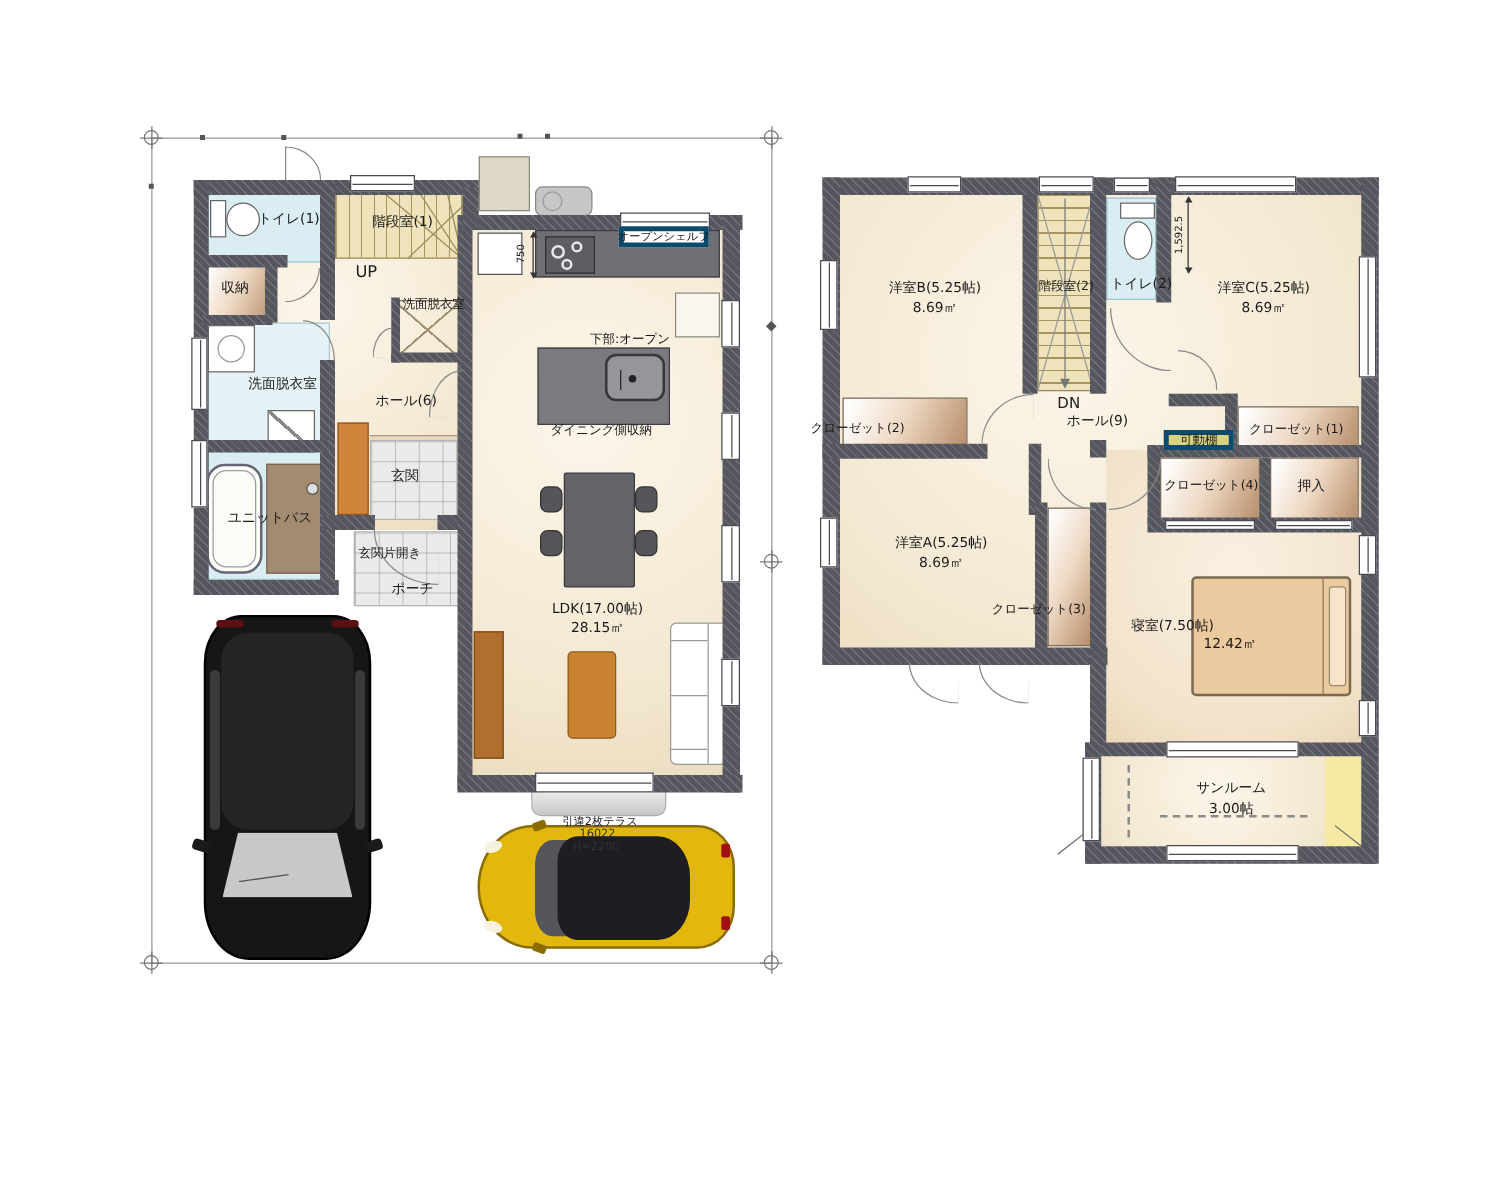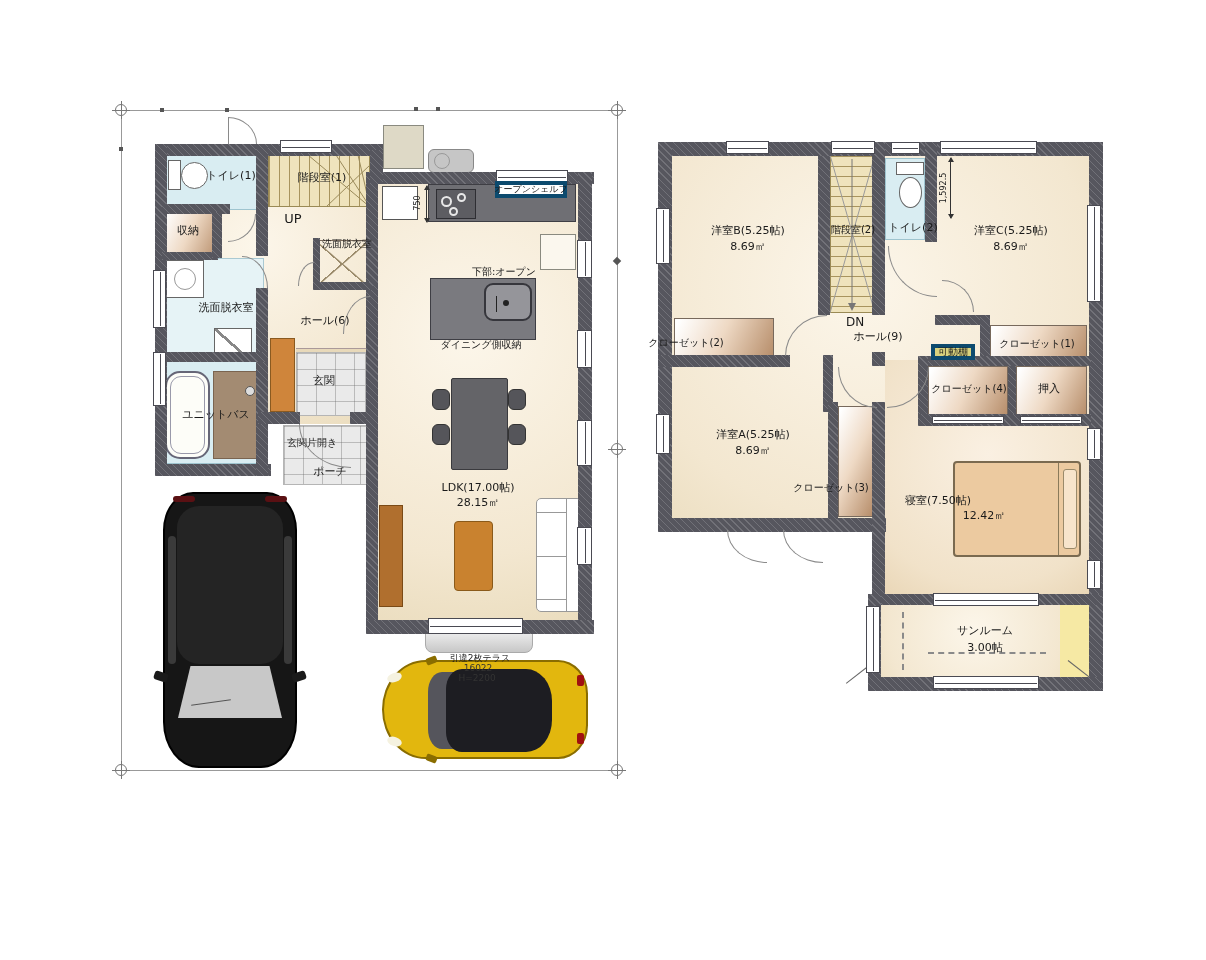--- a/index.html
+++ b/index.html
@@ -259,21 +259,21 @@
 
   <div class="lbl" style="left:748px;top:231px">洋室B(5.25帖)</div>
   <div class="lbl" style="left:748px;top:247px">8.69㎡</div>
   <div class="lbl s10" style="left:853px;top:230px">階段室(2)</div>
   <div class="lbl" style="left:913px;top:228px">トイレ(2)</div>
   <div class="lbl" style="left:1011px;top:231px">洋室C(5.25帖)</div>
   <div class="lbl" style="left:1011px;top:247px">8.69㎡</div>
   <div class="lbl s10" style="left:686px;top:343px">クローゼット(2)</div>
   <div class="lbl s12" style="left:855px;top:323px">DN</div>
   <div class="lbl" style="left:878px;top:337px">ホール(9)</div>
-  <div class="boxlbl s10" style="left:931px;top:344px;width:44px;height:16px;background:#d8d27e;font-size:10px">可動棚</div>
+  <div class="boxlbl s10" style="left:931px;top:344px;width:56px;height:16px;background:#d8d27e;font-size:10px">可動棚</div>
   <div class="lbl s10" style="left:1037px;top:344px">クローゼット(1)</div>
   <div class="lbl s10" style="left:969px;top:389px">クローゼット(4)</div>
   <div class="lbl" style="left:1049px;top:389px">押入</div>
   <div class="lbl" style="left:753px;top:435px">洋室A(5.25帖)</div>
   <div class="lbl" style="left:753px;top:451px">8.69㎡</div>
   <div class="lbl s10" style="left:831px;top:488px">クローゼット(3)</div>
   <div class="lbl" style="left:938px;top:501px">寝室(7.50帖)</div>
   <div class="lbl" style="left:984px;top:516px">12.42㎡</div>
   <div class="lbl" style="left:985px;top:631px">サンルーム</div>
   <div class="lbl" style="left:985px;top:648px">3.00帖</div>

